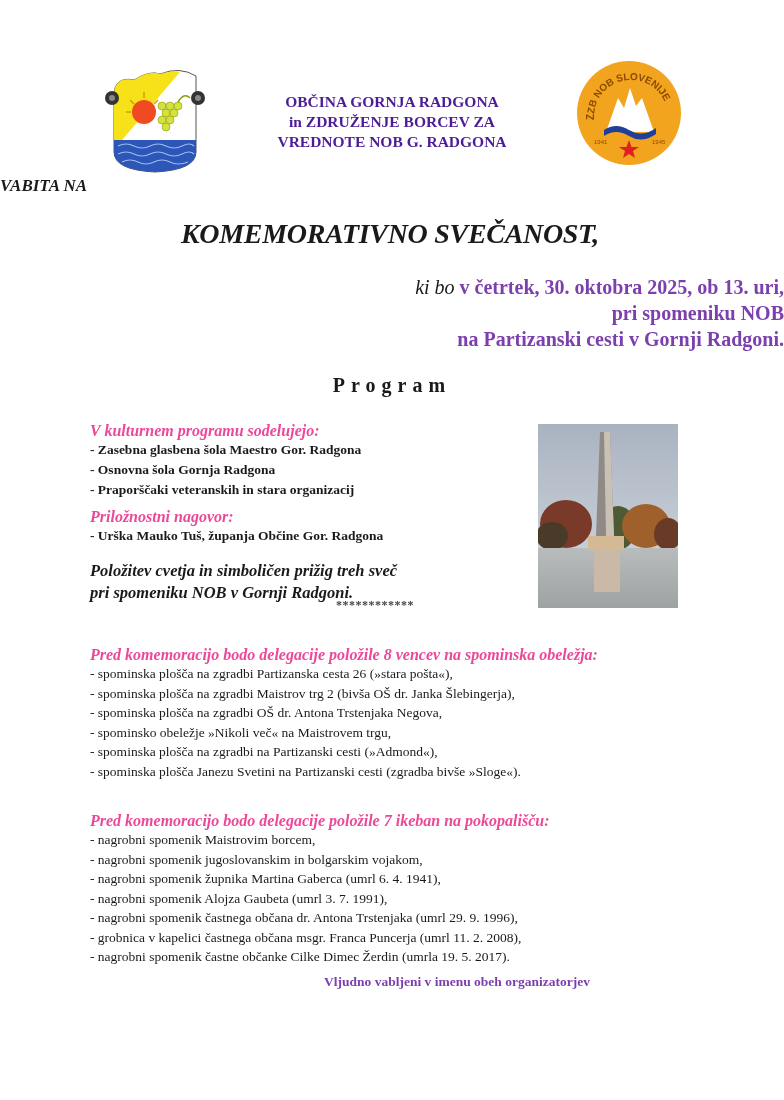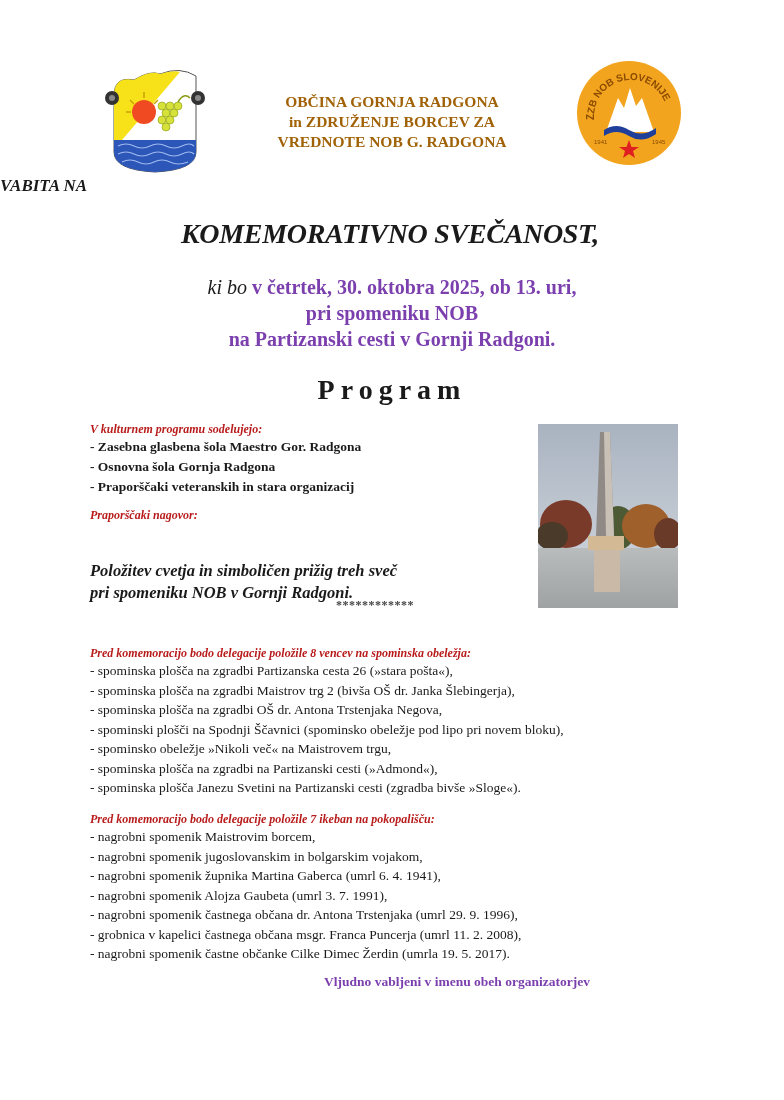--- a/index.html
+++ b/index.html
@@ -1,24 +1,24 @@
 <!DOCTYPE html>
 <html><head>
 <meta charset="utf-8">
 <style>
   html, body { margin: 0; padding: 0; background: #ffffff; }
   body { width: 784px; height: 1100px; position: relative; overflow: hidden; font-family: "Liberation Serif", serif; color: #1a1a1a; }
   .abs { position: absolute; }
-  .header-org { left: 220px; top: 92px; width: 344px; text-align: center; font-weight: bold; font-size: 15.5px; line-height: 20px; color: #a16207; }
+  .header-org { left: 220px; top: 92px; width: 344px; text-align: center; font-weight: bold; font-size: 15.5px; line-height: 20px; color: #4c1d95; }
   .vabita { left: 0; width: 784px; top: 176px; text-align: left; font-style: italic; font-weight: bold; font-size: 17px; }
   .title { left: 0; width: 780px; top: 218px; text-align: center; font-style: italic; font-weight: bold; font-size: 28px; letter-spacing: -0.3px; }
-  .when { left: 0; width: 784px; top: 274px; text-align: center; font-weight: bold; font-size: 20px; line-height: 26px; color: #7b3fae; }
+  .when { left: 0; width: 784px; top: 274px; text-align: right; font-weight: bold; font-size: 20px; line-height: 26px; color: #7b3fae; }
   .when .kibo { font-style: italic; font-weight: normal; color: #1a1a1a; }
-  .program { left: 0; width: 784px; top: 374px; text-align: center; font-weight: bold; font-size: 28px; letter-spacing: 6px; }
-  .sec-head { font-style: italic; font-weight: bold; font-size: 12px; color: #b91c1c; }
+  .program { left: 0; width: 784px; top: 374px; text-align: center; font-weight: bold; font-size: 20px; letter-spacing: 6px; }
+  .sec-head { font-style: italic; font-weight: bold; font-size: 16px; color: #ec4899; }
   .bold-list { font-weight: bold; font-size: 13.5px; line-height: 20px; }
   .block1 { left: 90px; top: 422px; }
   .block2 { left: 90px; top: 508px; }
   .italic-big { left: 90px; top: 560px; font-style: italic; font-weight: bold; font-size: 16.5px; line-height: 22px; }
   .stars { left: 336px; top: 598px; font-size: 12px; letter-spacing: 0.5px; font-weight: bold; color: #444; }
   .plain-list { font-size: 13.5px; line-height: 19.5px; }
   .block3 { left: 90px; top: 622px; margin-top: 24px; }
   .block4 { left: 90px; top: 812px; }
   .closing { left: 324px; top: 974px; font-weight: bold; font-size: 13.5px; color: #7b3fae; }
   .photo { left: 538px; top: 424px; width: 140px; height: 184px; overflow: hidden; }
@@ -98,21 +98,24 @@
 <div class="abs block1">
   <div class="sec-head">V kulturnem programu sodelujejo:</div>
   <div class="bold-list">
     <div>- Zasebna glasbena šola Maestro Gor. Radgona</div>
     <div>- Osnovna šola Gornja Radgona</div>
     <div>- Praporščaki veteranskih in stara organizacij</div>
   </div>
 </div>
 
 <div class="abs block2">
-  <div class="sec-head">Praporščaki nagovor:</div>
+  <div class="sec-head">Priložnostni nagovor:</div>
+  <div class="bold-list">
+    <div>- Urška Mauko Tuš, županja Občine Gor. Radgona</div>
+  </div>
 </div>
 
 <div class="abs italic-big">
   <div>Položitev cvetja in simboličen prižig treh sveč</div>
   <div>pri spomeniku NOB v Gornji Radgoni.</div>
 </div>
 <div class="abs stars">************</div>
 
 <div class="abs photo">
   <svg width="140" height="184" viewBox="0 0 140 184">
@@ -139,21 +142,20 @@
     <rect x="56" y="126" width="26" height="42" fill="#c9b9a6"></rect>
   </svg>
 </div>
 
 <div class="abs block3">
   <div class="sec-head">Pred komemoracijo bodo delegacije položile 8 vencev na spominska obeležja:</div>
   <div class="plain-list">
     <div>- spominska plošča na zgradbi Partizanska cesta 26 (»stara pošta«),</div>
     <div>- spominska plošča na zgradbi Maistrov trg 2 (bivša OŠ dr. Janka Šlebingerja),</div>
     <div>- spominska plošča na zgradbi OŠ dr. Antona Trstenjaka Negova,</div>
-    <div>- spominski plošči na Spodnji Ščavnici (spominsko obeležje pod lipo pri novem bloku),</div>
     <div>- spominsko obeležje »Nikoli več« na Maistrovem trgu,</div>
     <div>- spominska plošča na zgradbi na Partizanski cesti (»Admond«),</div>
     <div>- spominska plošča Janezu Svetini na Partizanski cesti (zgradba bivše »Sloge«).</div>
   </div>
 </div>
 
 <div class="abs block4">
   <div class="sec-head">Pred komemoracijo bodo delegacije položile 7 ikeban na pokopališču:</div>
   <div class="plain-list">
     <div>- nagrobni spomenik Maistrovim borcem,</div>

